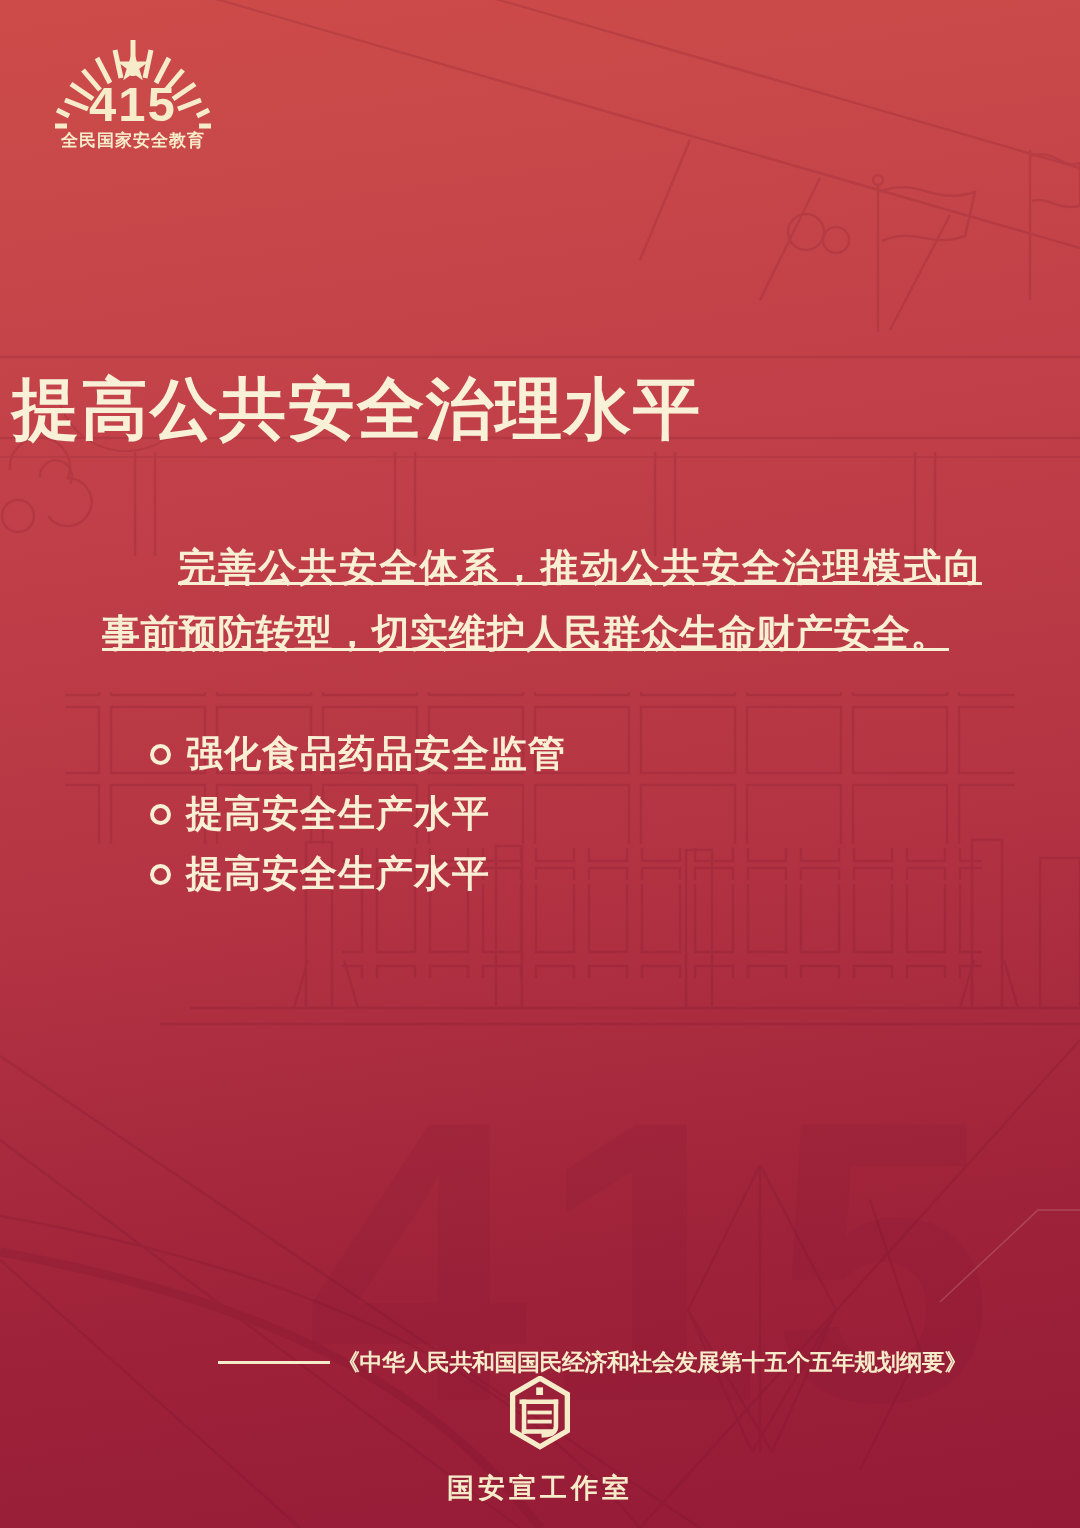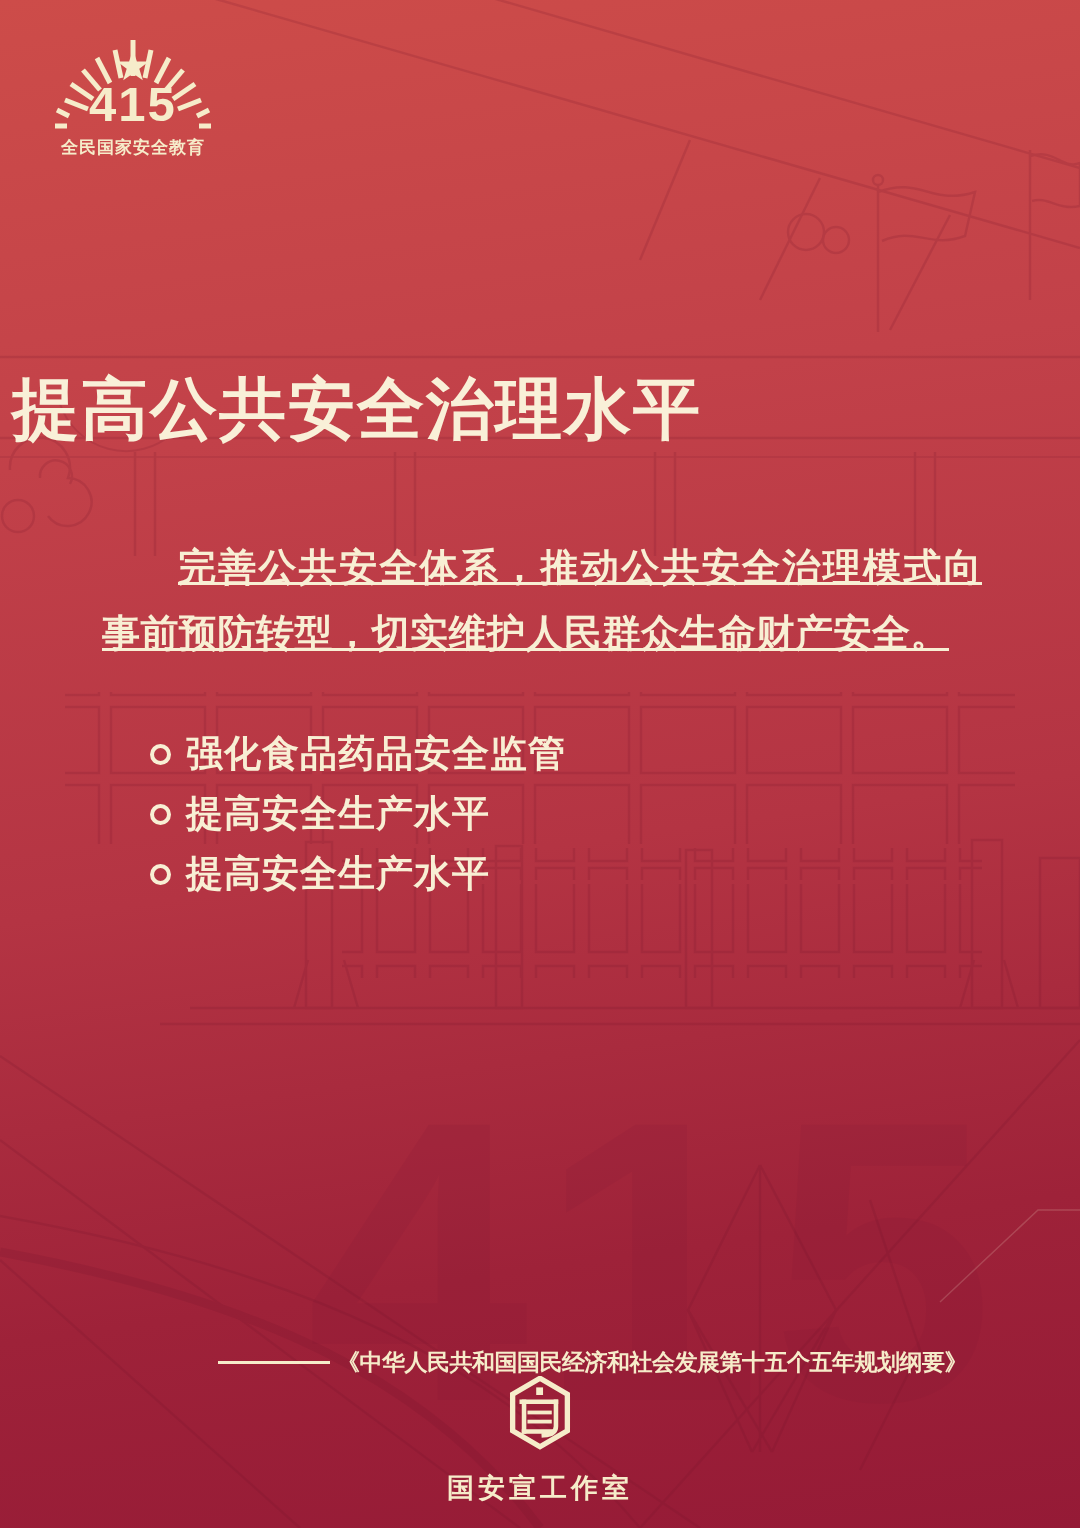--- a/index.html
+++ b/index.html
@@ -7,21 +7,21 @@
     position:relative;width:1080px;height:1528px;overflow:hidden;
     background:linear-gradient(172deg,#cd4c49 0%,#c24149 28%,#b43443 55%,#9e2239 80%,#951a36 100%);
     font-family:"Liberation Sans",sans-serif;color:#f8efd4;
   }
   .bg{position:absolute;left:0;top:0;width:1080px;height:1528px;}
   
   .logo{position:absolute;left:55px;top:36px;width:156px;text-align:center;}
   .logo .rays{position:absolute;left:0;top:0;width:156px;height:100px;}
   .logo-num{position:relative;margin-top:44px;font-size:49px;font-weight:900;line-height:1;
     letter-spacing:2px;color:#f6ecca;}
-  .logo-sub{position:relative;margin-top:7px;font-size:17px;font-weight:900;letter-spacing:1px;color:#f6ecca;}
+  .logo-sub{position:relative;margin-top:0;font-size:17px;font-weight:900;letter-spacing:1px;color:#f6ecca;}
   
   .title{position:absolute;top:352px;left:0;width:100%;margin:12px;text-align:left;
     font-size:67px;font-weight:900;letter-spacing:2px;color:#f9f0d8;font-family:Liberation Mono, monospace;}
   
   .intro{position:absolute;top:534px;left:102px;width:880px;margin:0;
     font-size:38px;line-height:66px;font-weight:700;letter-spacing:.5px;
     text-align:justify;text-indent:2em;color:#f8efd4;text-decoration:underline;}
   
   .bullets{position:absolute;top:724px;left:150px;margin:0;padding:0;list-style:none;}
   .bullets li{display:flex;align-items:center;height:60px;font-size:37px;font-weight:700;letter-spacing:1px;}

